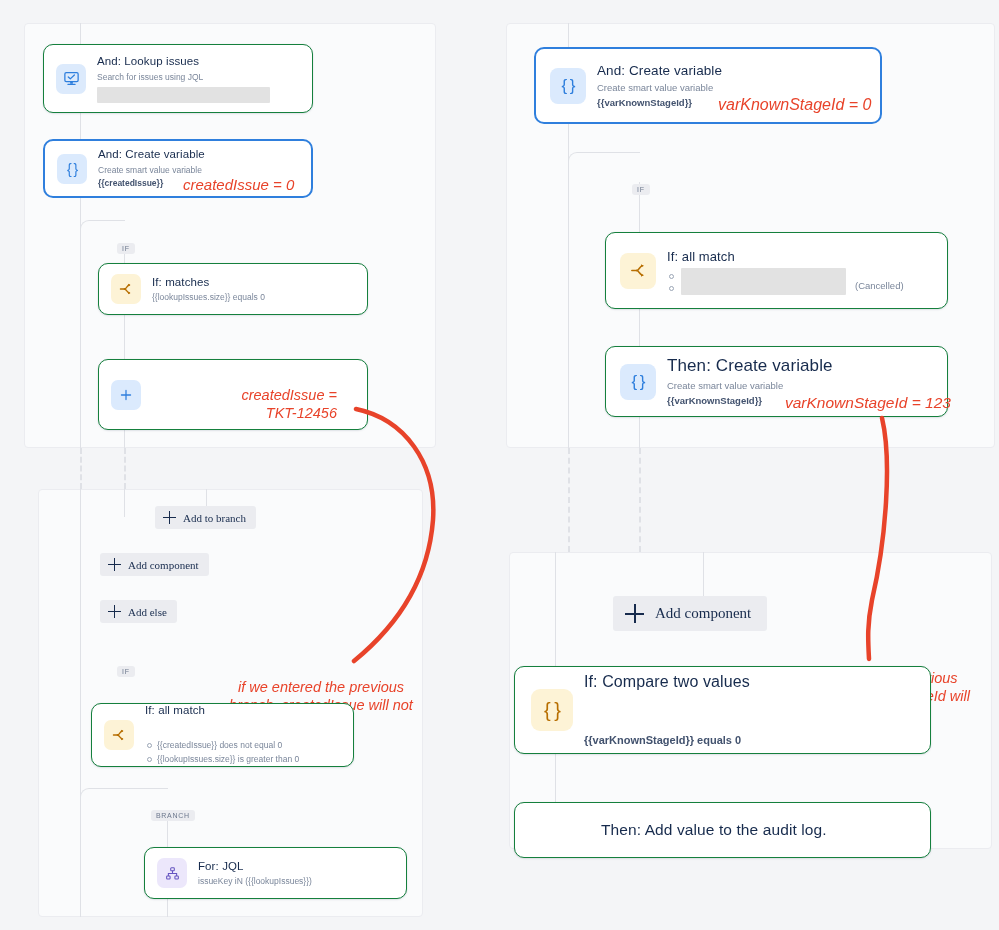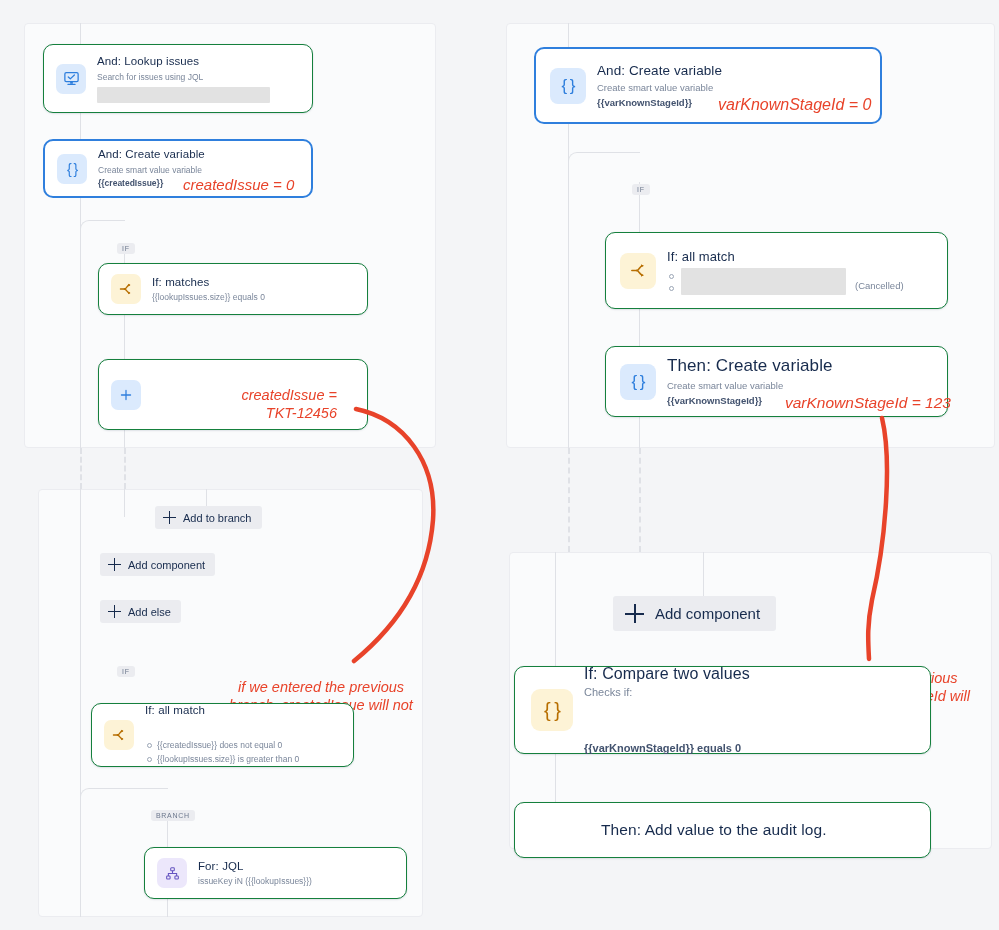--- a/index.html
+++ b/index.html
@@ -136,20 +136,21 @@
     display: inline-flex;
     align-items: center;
     gap: 7px;
     background: #ebecf0;
     border-radius: 3px;
     padding: 5px 10px 5px 8px;
     color: #172b4d;
     font-size: 11px;
     white-space: nowrap;
     box-sizing: border-box;
+    font-family: Liberation Serif, serif;
   }
   .addbtn .plus {
     display: inline-block;
     position: relative;
     width: 13px;
     height: 13px;
     flex: 0 0 auto;
   }
   .addbtn .plus::before,
   .addbtn .plus::after {
@@ -395,21 +396,20 @@
   </div>
 
   <div class="annot center" style="left:772px; top:669px; width:205px; font-size:14.5px;">if we entered the previous branch, varKnownStageId will not equal 0</div>
 
   <div class="card" style="left:514px; top:666px; width:417px; height:88px; padding:14px 16px;">
     <div class="card-icon icon-yellow" style="width:42px; height:42px; border-radius:9px;">
       <span style="font-size:20px; color:#b76e00; font-family:'Liberation Sans',sans-serif; letter-spacing:-1px;">{&nbsp;}</span>
     </div>
     <div class="card-body">
       <div class="card-title" style="font-size:16px;">If: Compare two values</div>
-      <div class="card-sub" style="font-size:11px;">Checks if:</div>
       <div class="card-sub strong" style="font-size:11px;margin-top:40px;">{{varKnownStageId}} equals 0</div>
     </div>
   </div>
 
   <div class="card plain" style="left:514px; top:802px; width:417px; height:56px;">
     <div class="card-body" style="padding-left:70px;">
       <div class="card-title">Then: Add value to the audit log.</div>
     </div>
   </div>
 

